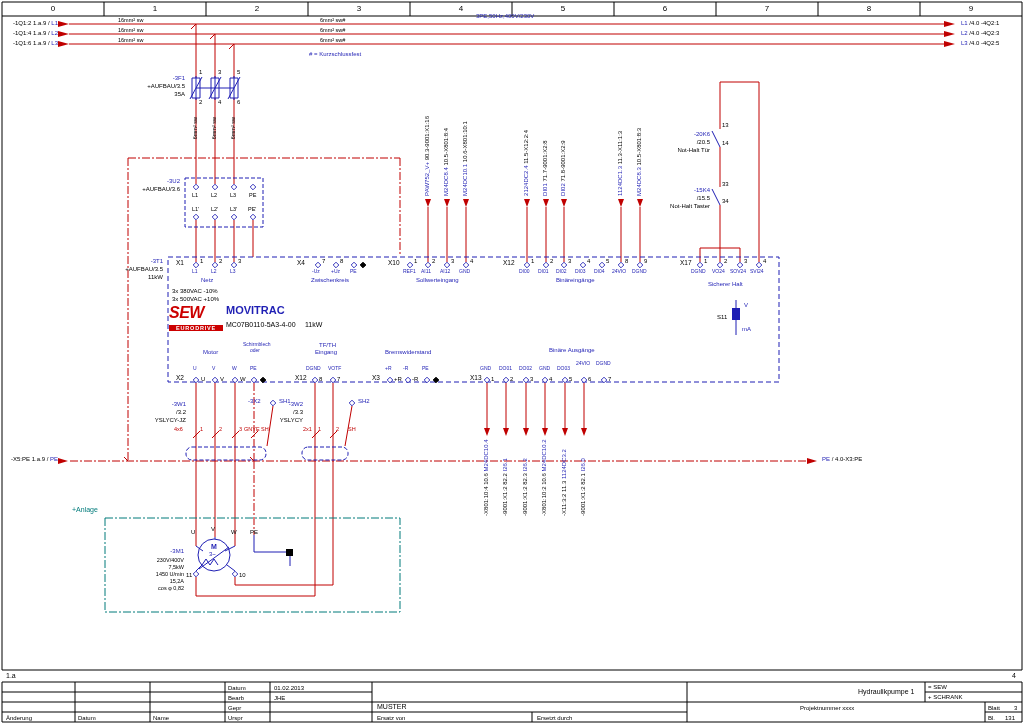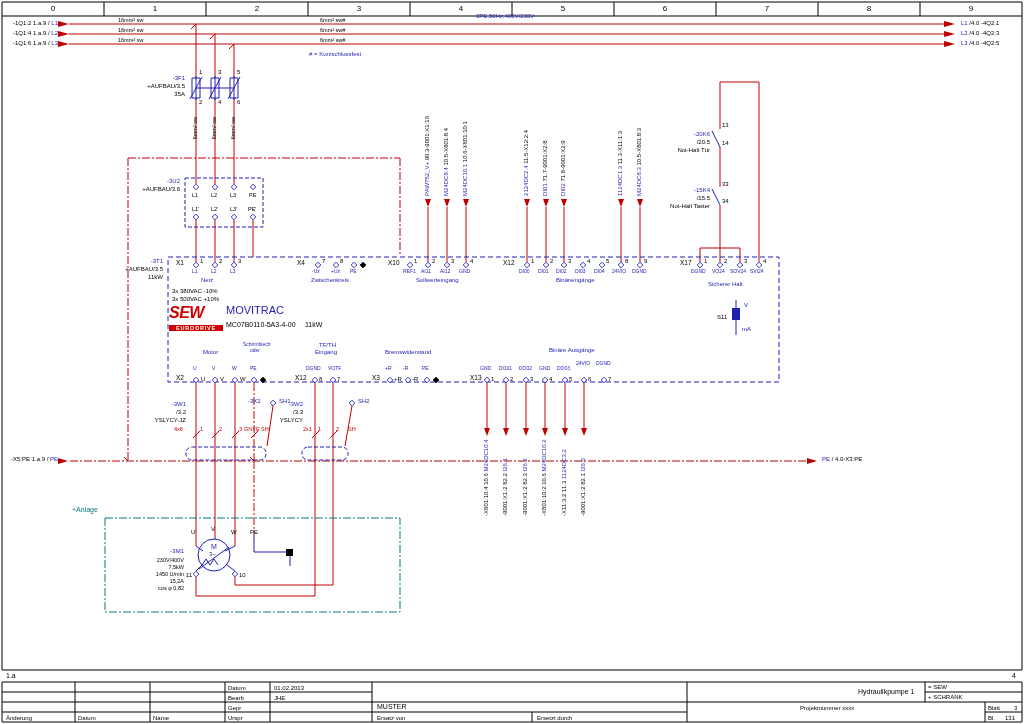--- a/index.html
+++ b/index.html
@@ -2,21 +2,21 @@
 <html><head>
 <meta charset="utf-8">
 <style>
   html,body{margin:0;padding:0;background:#e8e8e8}
   #page{position:relative;width:1024px;height:724px;background:#fff;
         font-family:"Liberation Sans","DejaVu Sans",sans-serif;overflow:hidden}
   .L{position:absolute;font-size:6px;line-height:1.15;color:#000;white-space:nowrap}
   .b{color:#1f1fb4}.r{color:#c00000}.g{color:#007b7b}
   .ra{text-align:right}.c{text-align:center}
   .t5{font-size:5px}.t55{font-size:5.5px}.t65{font-size:6.5px}.t7{font-size:7px}.t8{font-size:8px}
-  .bold{font-weight:normal}
+  .bold{font-weight:bold}
   .rot{transform:rotate(-90deg);transform-origin:0 100%}
   .logo1{font-size:16px;font-weight:bold;font-style:italic;color:#cc0000;letter-spacing:-0.5px}
   .logo2{background:#cc0000;color:#fff;font-size:5.5px;font-weight:bold;text-align:center;letter-spacing:0.8px}
   svg{position:absolute;left:0;top:0}
 </style>
 </head>
 <body>
 
 <div id="page">
 

